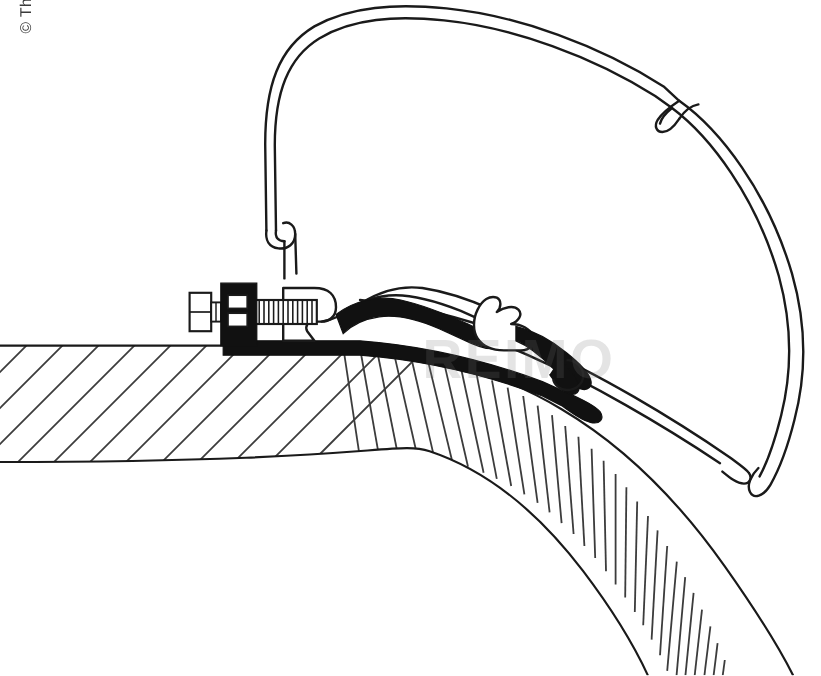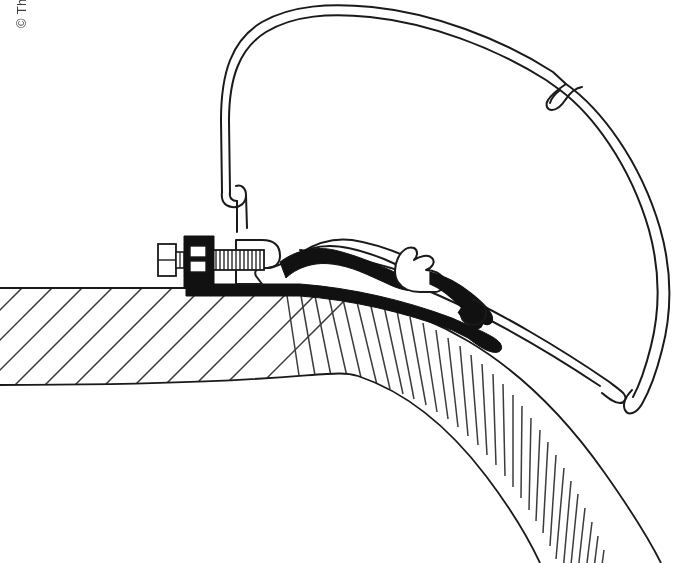--- a/index.html
+++ b/index.html
@@ -326,15 +326,16 @@
 
     <g>
 
       <path d="M184,236 L214,236 L214,288 L184,288 Z" fill="#111111" stroke="#111111" stroke-width="1"></path>
       <rect x="190" y="246" width="16" height="11" fill="#ffffff" stroke="#1a1a1a" stroke-width="1.4"></rect>
       <rect x="190" y="261" width="16" height="11" fill="#ffffff" stroke="#1a1a1a" stroke-width="1.4"></rect>
     </g>
 
   </svg>
 
+  <div class="watermark">REIMO</div>
   <div class="copyright">© Thule</div>
 
 </div>
 
 </body></html>

